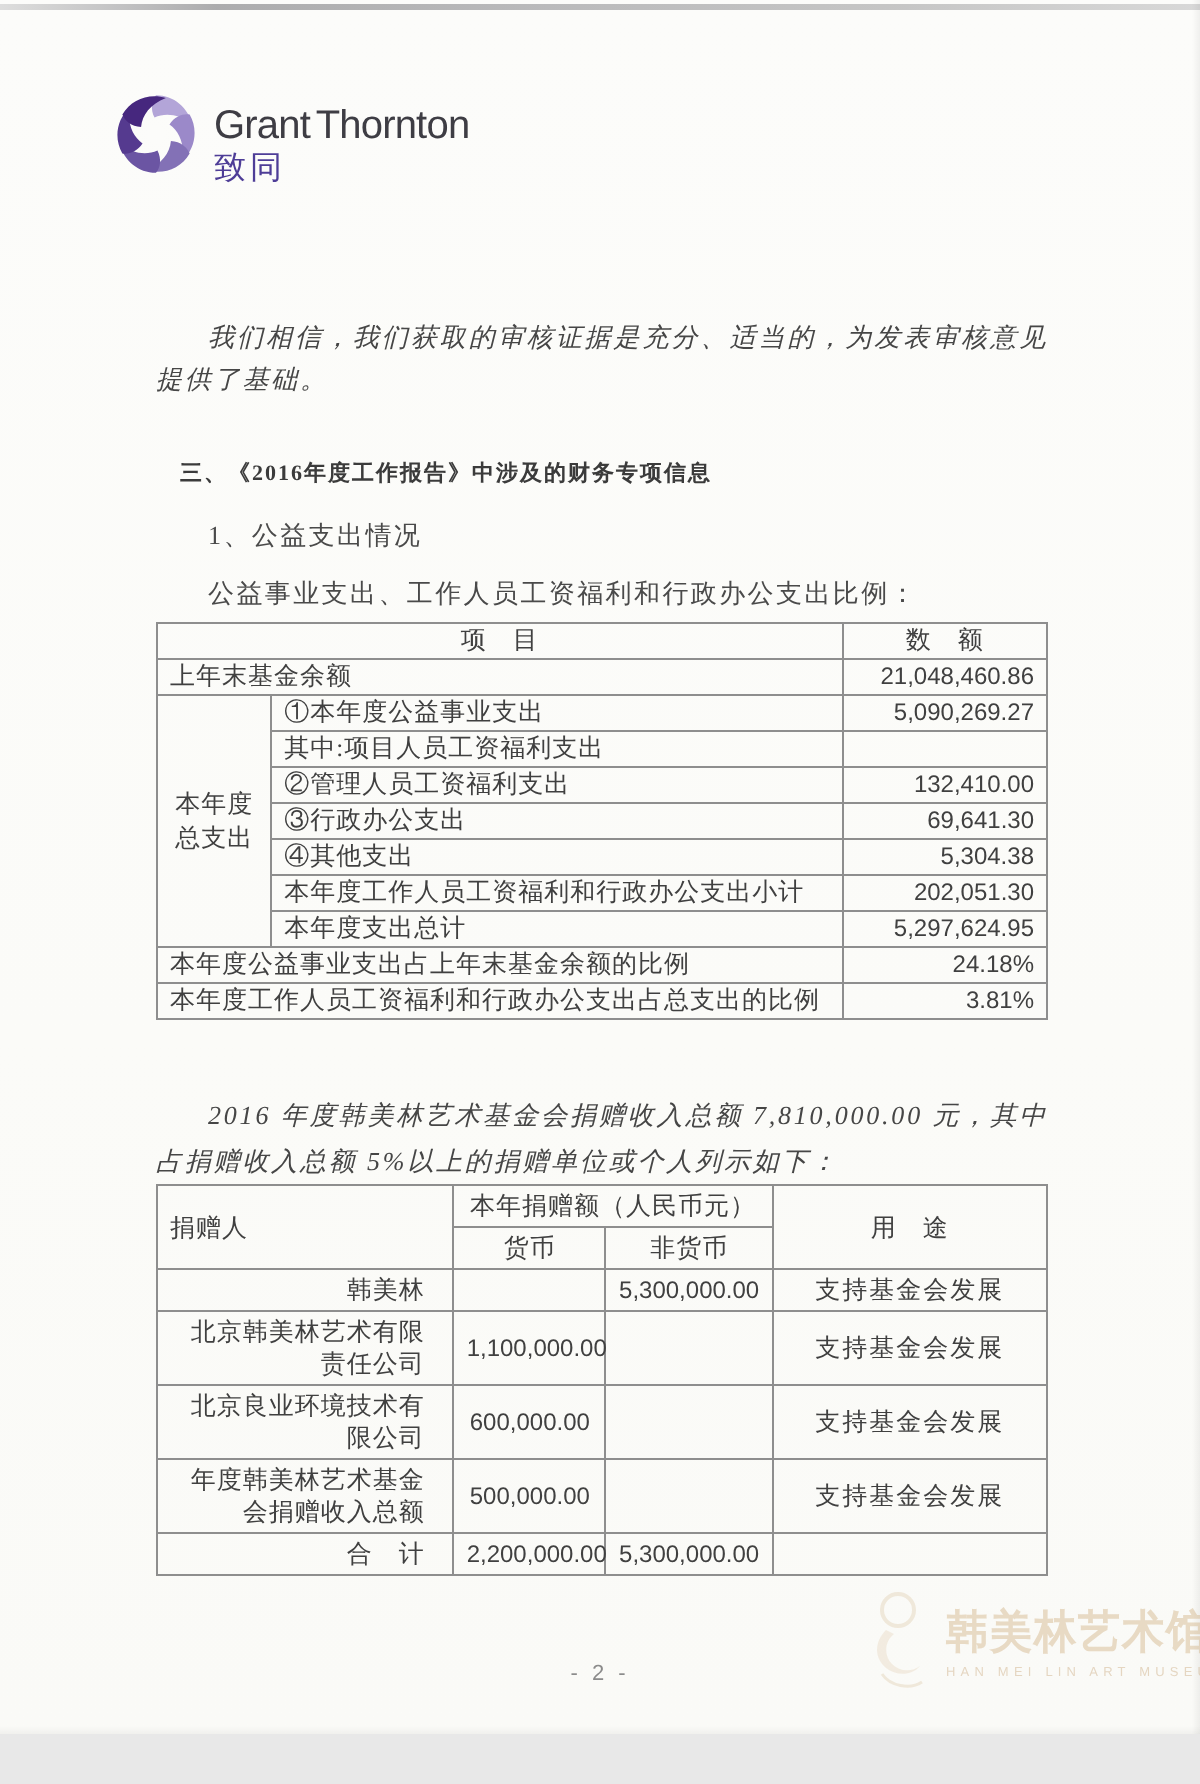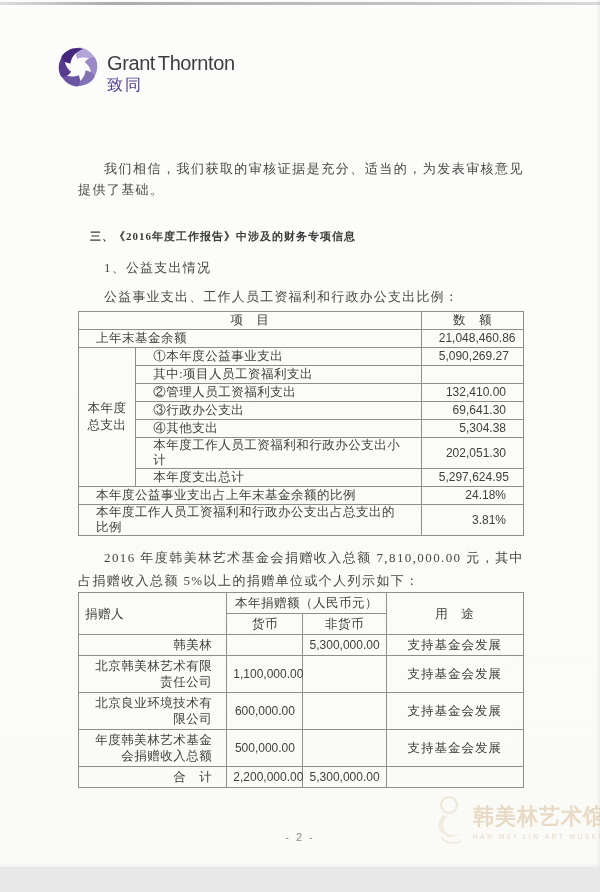--- a/index.html
+++ b/index.html
@@ -39,40 +39,40 @@
   }
   .brand-cn {
     font-family: "Liberation Sans", "DejaVu Sans", sans-serif;
     font-size: 16px; color: #4e3d97; letter-spacing: 2px; line-height: 20px; margin-top: 1px;
   }
 
   
   .par {
     position: absolute; left: 78px; width: 446px;
     font-size: 13px; line-height: 21px; letter-spacing: 1.4px;
-    text-align: justify; text-indent: 2em; color: #464646;
+    text-align: justify; text-indent: 2em; color: #464646; font-style: italic;
   }
   .intro { top: 158px; }
   .heading {
     position: absolute; left: 68px; width: 446px; top: 229px;
     font-size: 11px; font-weight: bold; letter-spacing: 1px;
     text-indent: 2em; color: #3b3b3b;
   }
   .subtitle { position: absolute; left: 78px; width: 446px; font-size: 13px; letter-spacing: 1.2px; text-indent: 2em; color: #4a4a4a; }
   .sub1-title { top: 259px; }
   .sub1-lead  { top: 288px; }
   .sub2-title { top: 521px; }
   .sub2-lead  { top: 547px; line-height: 22.5px; }
 
   
   table { border-collapse: collapse; position: absolute; left: 78px; width: 446px; table-layout: fixed; }
   td, th { border: 1px solid #8e8e8e; font-weight: normal; color: #404040; vertical-align: middle; }
 
   .t1 { top: 311px; }
-  .t1 th, .t1 td { font-size: 12.5px; letter-spacing: 0.5px; height: 18px; padding: 0 17px; line-height: 15px; }
+  .t1 th, .t1 td { font-size: 12.5px; letter-spacing: 0.5px; height: 18px; padding: 0 6px; line-height: 15px; }
   .t1 .c-head { text-align: center; }
   .t1 .c-item { text-align: left; }
   .t1 .c-amt  { text-align: right; font-family: "Liberation Sans", "DejaVu Sans", sans-serif; font-size: 12px; letter-spacing: 0; }
   .t1 .group-cell { text-align: center; padding: 0 4px; }
   .t1 .group-cell span { display: inline-block; width: 3.2em; line-height: 17px; }
 
   .t2 { top: 592px; padding-left: 31px; }
   .t2 th, .t2 td { font-size: 12.5px; letter-spacing: 0.5px; padding: 2px 6px; line-height: 16px; }
   .t2 th { height: 16px; text-align: center; }
   .t2 .c-donor { text-align: right; padding: 2px 14px 2px 6px; height: 20px; }

